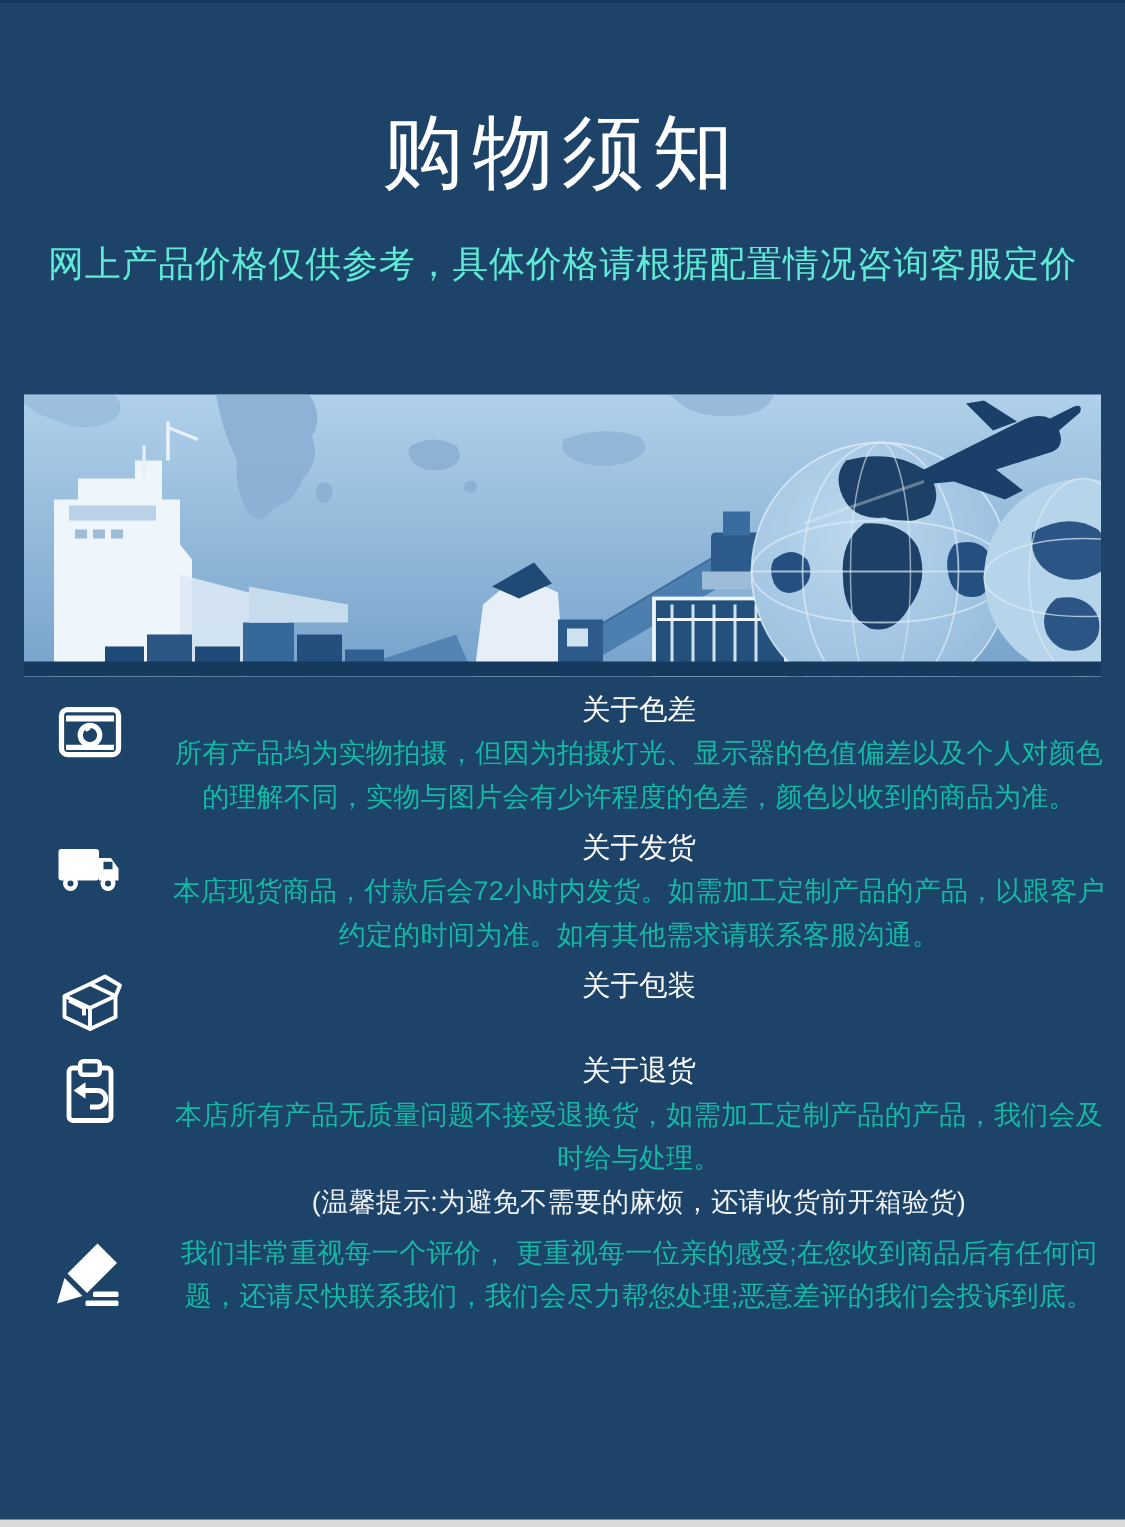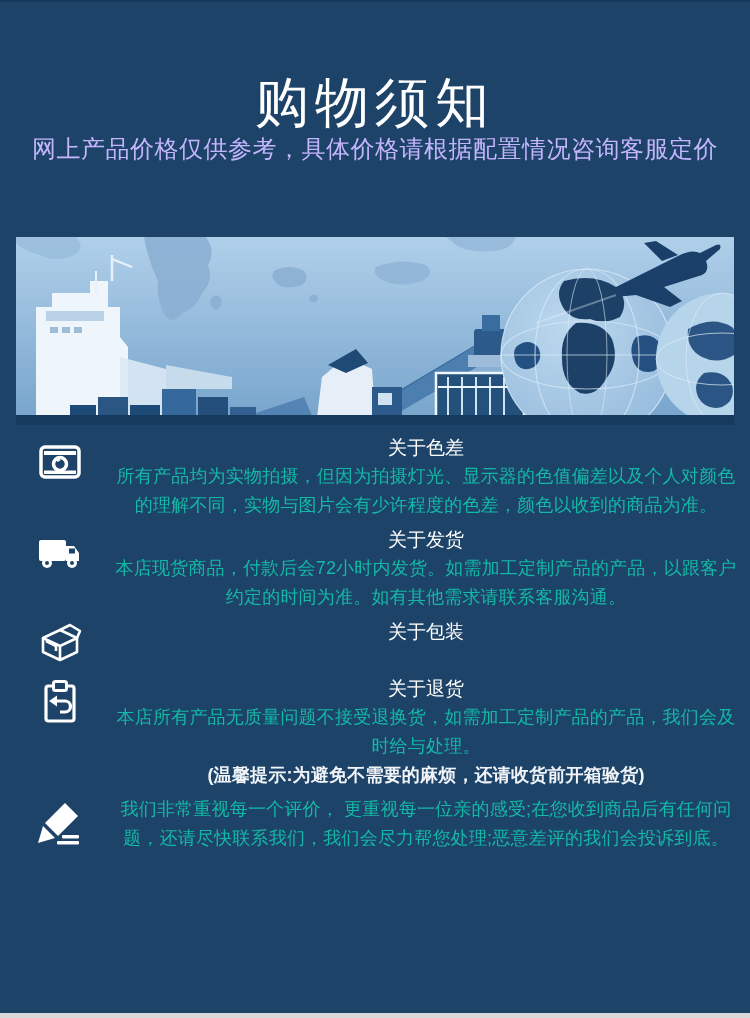--- a/index.html
+++ b/index.html
@@ -9,37 +9,36 @@
     font-family:"Liberation Sans","DejaVu Sans",sans-serif;
     color:#ffffff;
   }
   .top-edge{position:absolute;top:0;left:0;width:750px;height:2px;background:#163a5e;}
   .header{padding-top:70px;text-align:center;}
   .page-title{
     font-size:54px;font-weight:normal;letter-spacing:6px;line-height:1.2;
     color:#ffffff;margin:0;
   }
   .page-subtitle{
-    font-size:24px;letter-spacing:0.5px;line-height:1.35;
-    color:#c4b5fd;
-    font-family:Liberation Mono, monospace;
+    margin-top:26px;font-size:24px;letter-spacing:0.5px;line-height:1.35;
+    color:#5eead4;
   }
   .hero{
     margin:70px 16px 0 16px;width:718px;height:188px;overflow:hidden;
     background:#9ec2e0;
   }
   .hero svg{display:block;}
   .sections{margin:8px 0 0 36px;text-align:center;}
   .section{display:flex;margin-bottom:5px;}
   .icon-cell{width:48px;flex:0 0 48px;margin-right:31px;padding-top:4px;}
   .icon-cell svg{width:48px;height:48px;display:block;}
   .text-cell{width:622px;}
   .sec-heading{font-size:19px;line-height:29px;color:#ffffff;}
   .sec-body{font-size:18px;line-height:29px;color:#14b8a6;letter-spacing:0.2px;}
-  .sec-note{font-size:18px;line-height:29px;color:#f0f4f9;letter-spacing:0.2px;font-weight:bold;}
+  .sec-note{font-size:18px;line-height:29px;color:#f0f4f9;letter-spacing:0.2px;}
   .bottom-strip{position:absolute;left:0;bottom:0;width:750px;height:5px;background:#d9d9d9;}
 </style>
 </head>
 <body>
 
 <div class="top-edge"></div>
 
 <div class="header">
   <div class="page-title">购物须知</div>
   <div class="page-subtitle">网上产品价格仅供参考，具体价格请根据配置情况咨询客服定价</div>

